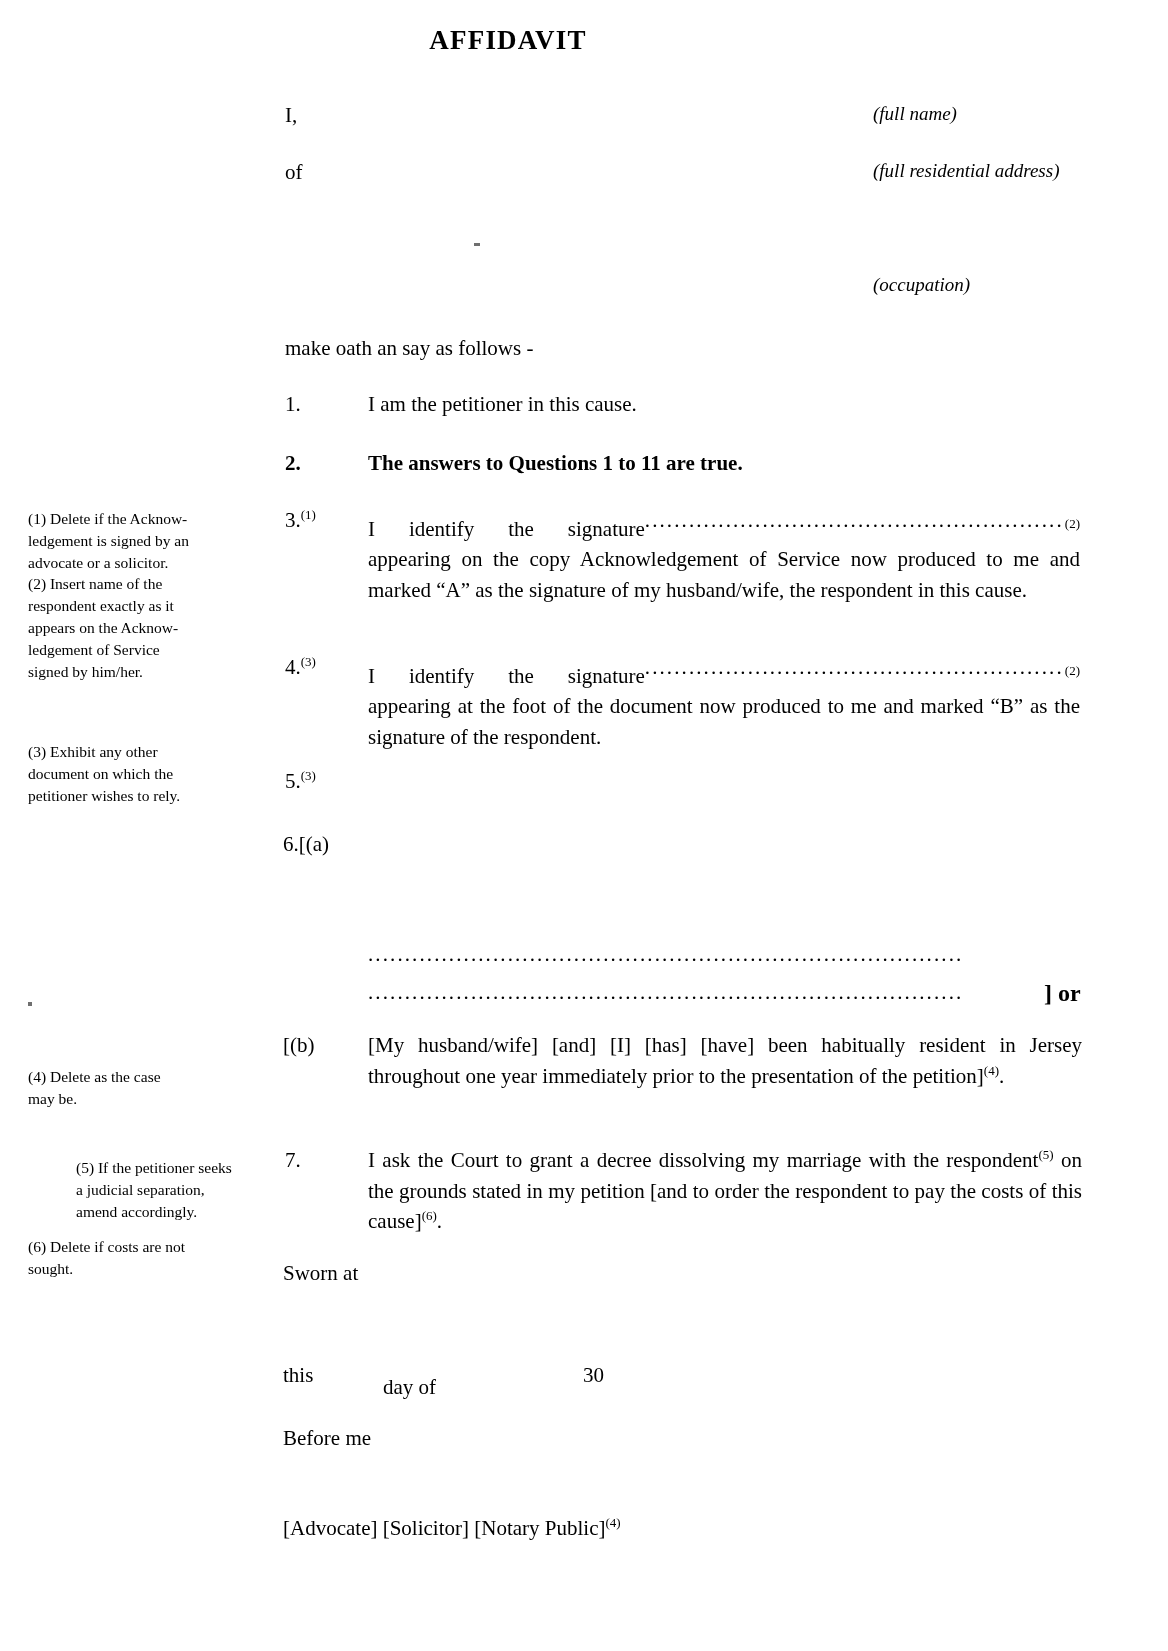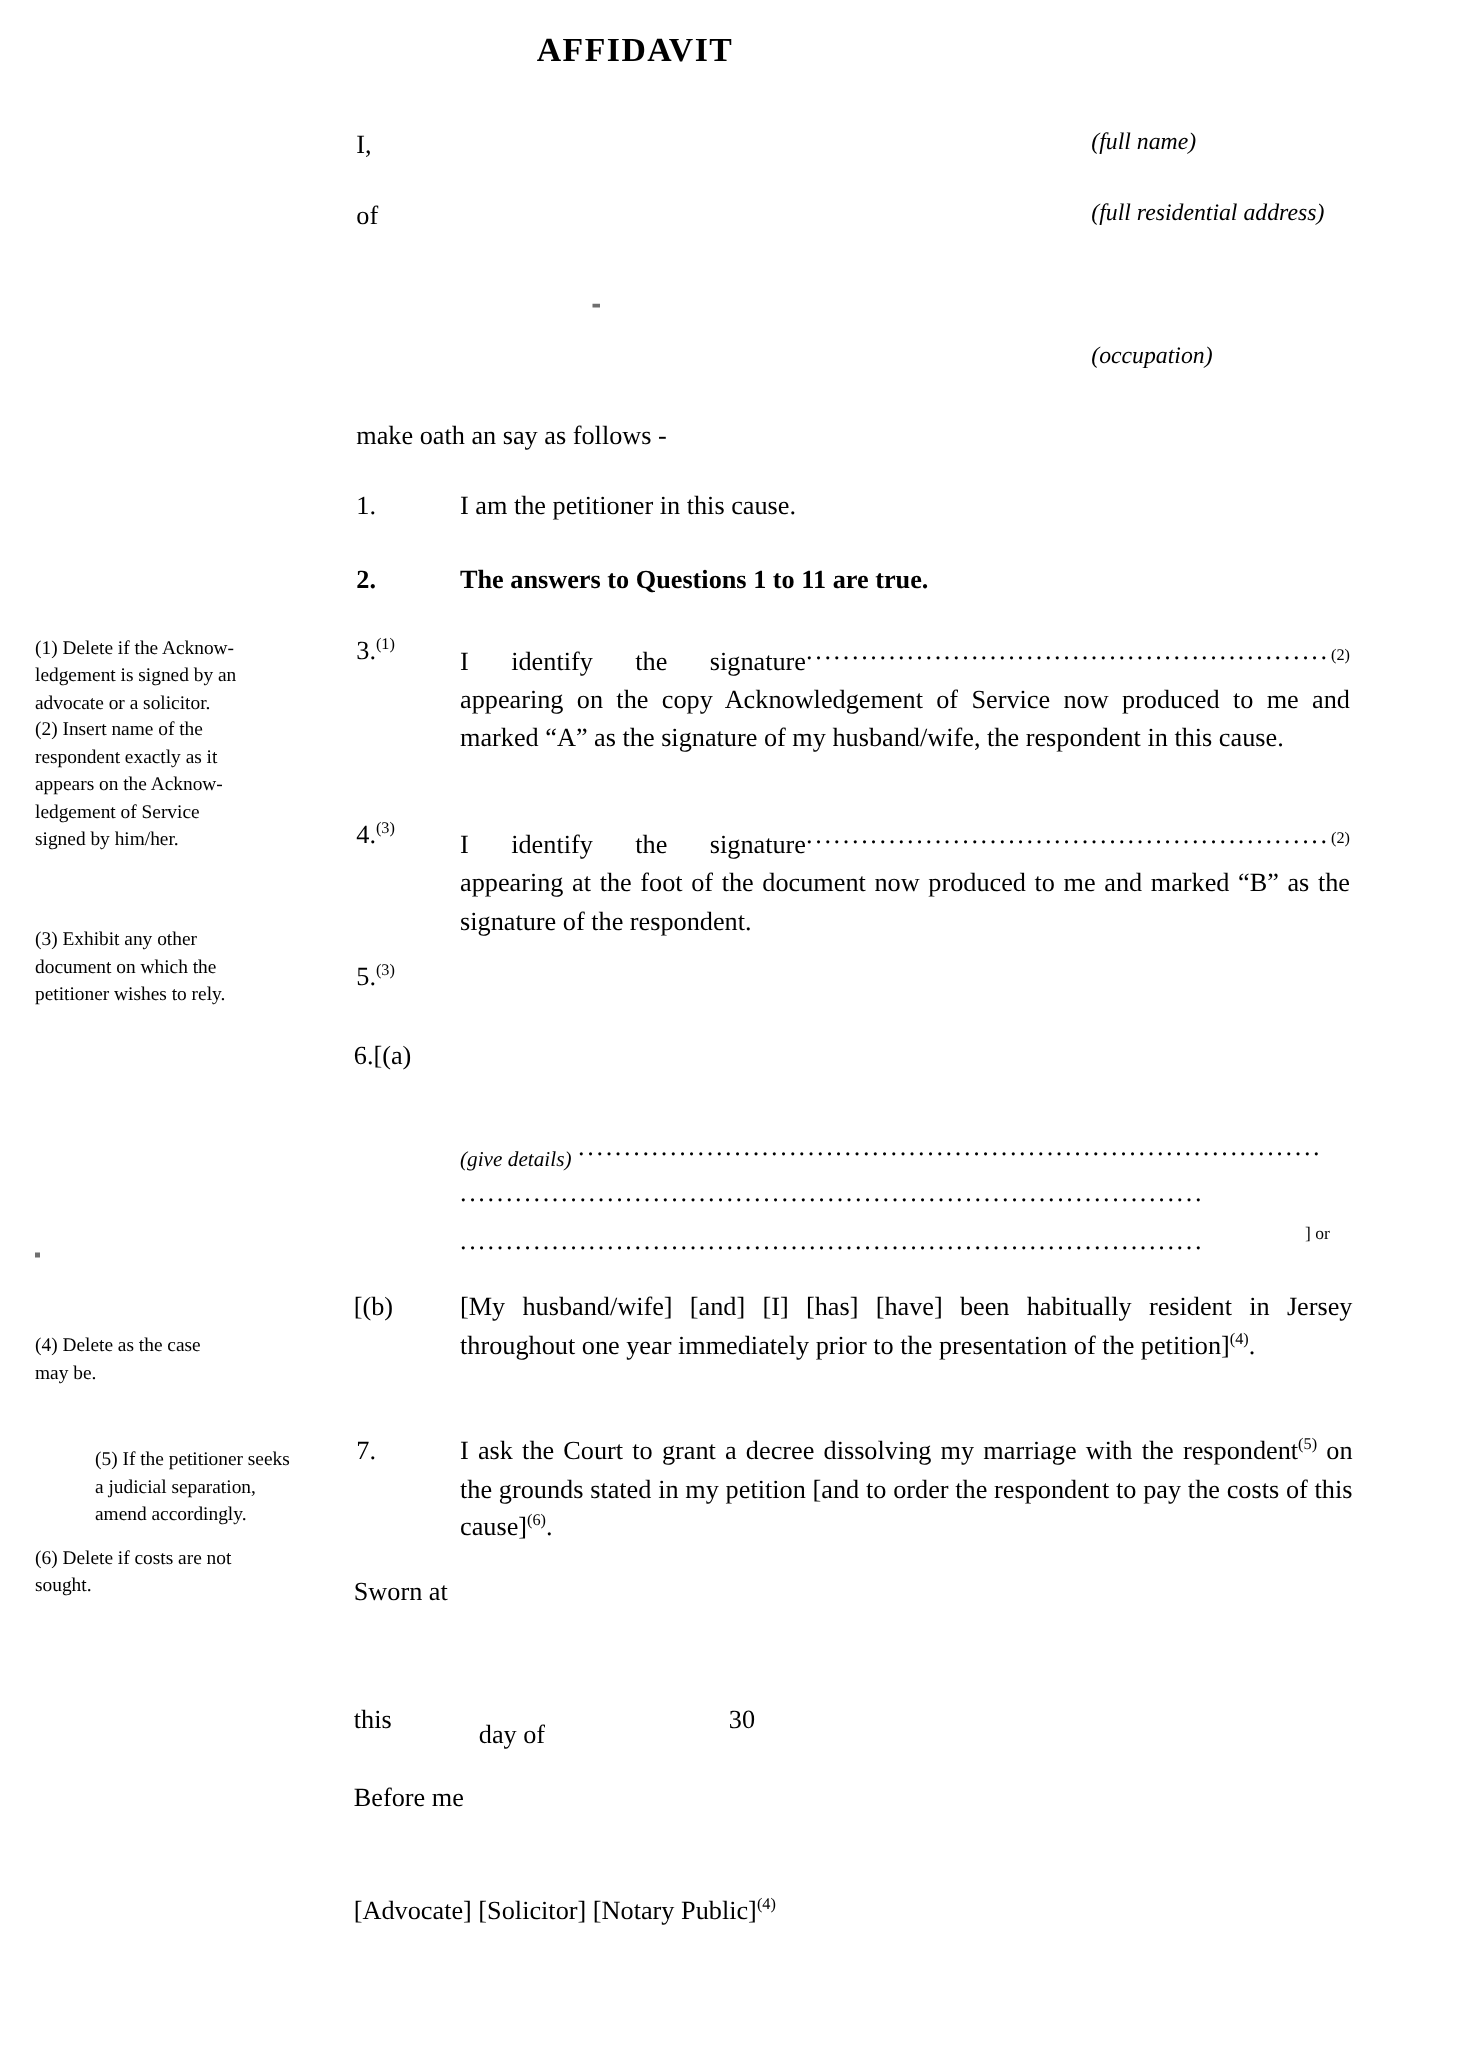--- a/index.html
+++ b/index.html
@@ -100,22 +100,22 @@
   .dotline {
     position: absolute;
     font-size: 21px;
     letter-spacing: 2.1px;
     white-space: nowrap;
     overflow: hidden;
   }
 
   .or-mark {
     position: absolute;
-    font-size: 14px;
-    font-weight: normal;
+    font-size: 24px;
+    font-weight: bold;
     white-space: nowrap;
   }
 
   .speck {
     position: absolute;
     background: #6f6f6f;
   }
 </style>
 </head>
 <body>
@@ -192,24 +192,20 @@
   <div class="num" style="left:285px; top:652px;"><span>4.</span><sup>(3)</sup></div>
   <div class="text" style="left:368px; top:652px; width:712px;">
     <span>I identify the signature</span><span class="dots" style="width:420px;">.................................................................................</span><sup>(2)</sup>
     <span>appearing at the foot of the document now produced to me and marked “B” as the signature of the respondent.</span>
   </div>
 
   <div class="num" style="left:285px; top:766px;"><span>5.</span><sup>(3)</sup></div>
 
   <div class="num" style="left:283px; top:829px;">6.[(a)</div>
 
-  <div class="text nojust" style="left:368px; top:902px; width:714px;">
-    <span class="italic-small">(give details)</span>
-    <span class="dots" style="width:600px;">.................................................................................</span>
-  </div>
   <div class="dotline" style="left:368px; top:942px; width:712px;">.................................................................................</div>
   <div class="dotline" style="left:368px; top:980px; width:672px;">.................................................................................</div>
   <div class="or-mark" style="left:1044px; top:980px;">] or</div>
 
   <div class="num" style="left:283px; top:1030px;">[(b)</div>
   <div class="text" style="left:368px; top:1030px; width:714px;"><span>[My husband/wife] [and] [I] [has] [have] been habitually resident in Jersey throughout one year immediately prior to the presentation of the petition]</span><sup>(4)</sup><span>.</span></div>
 
   <div class="num" style="left:285px; top:1145px;">7.</div>
   <div class="text" style="left:368px; top:1145px; width:714px;"><span>I ask the Court to grant a decree dissolving my marriage with the respondent</span><sup>(5)</sup><span> on the grounds stated in my petition [and to order the respondent to pay the costs of this cause]</span><sup>(6)</sup><span>.</span></div>
 

